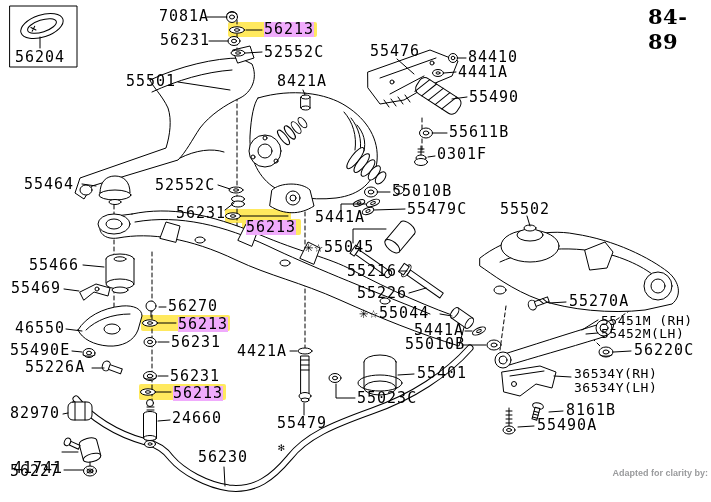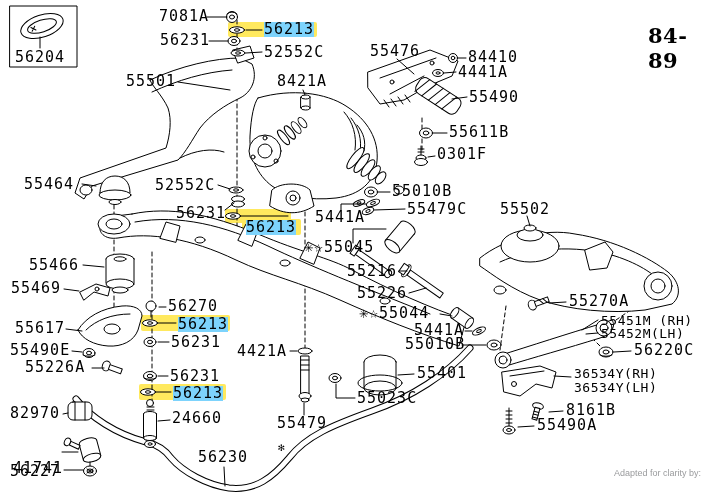--- a/index.html
+++ b/index.html
@@ -6,29 +6,29 @@
   html,body { background:#fff; }
   #page {
     position:relative; width:711px; height:502px; background:#ffffff;
     font-family:"DejaVu Sans Mono","DejaVu Sans",monospace; overflow:hidden;
   }
   #art { position:absolute; left:0; top:0; }
   .pl {
     position:absolute; font-size:15px; letter-spacing:1px; color:#000;
     white-space:nowrap; line-height:15px;
   }
-  .pl.hl { background:#7dd3fc; }
+  .pl.hl { background:#f0abfc; }
   .pl.sm { font-size:13px; letter-spacing:0.5px; }
   .page-num {
     position:absolute; left:648px; top:4px; font-family:"DejaVu Serif",serif;
-    font-weight:bold; font-size:21px; color:#000; letter-spacing:0.5px;margin-top:19px;
+    font-weight:bold; font-size:21px; color:#000; letter-spacing:0.5px;
   }
   .credit {
-    position:absolute; right:10px; top:468px; font-family:"Liberation Sans",sans-serif;
-    font-size:9px; color:#9a9b9d; font-weight:normal;
+    position:absolute; right:3px; top:468px; font-family:"Liberation Sans",sans-serif;
+    font-size:9px; color:#9a9b9d; font-weight:bold;
   }
   .brand {
     position:absolute; right:6px; top:478px; font-family:"Liberation Sans",sans-serif;
     font-size:17px; color:#8f9193; font-weight:bold; letter-spacing:0.4px;
   }
 </style>
 </head>
 <body>
 
 <div id="page">
@@ -473,21 +473,21 @@
   <div class="pl hl" style="left:246px;top:220px">56213</div>
   <div class="pl" style="left:315px;top:210px">5441A</div>
   <div class="pl" style="left:304px;top:240px">✳☆55045</div>
   <div class="pl" style="left:347px;top:264px">55216</div>
   <div class="pl" style="left:357px;top:286px">55226</div>
   <div class="pl" style="left:359px;top:306px">✳☆55044</div>
   <div class="pl" style="left:414px;top:323px">5441A</div>
   <div class="pl" style="left:405px;top:337px">55010B</div>
   <div class="pl" style="left:29px;top:258px">55466</div>
   <div class="pl" style="left:11px;top:281px">55469</div>
-  <div class="pl" style="left:15px;top:321px">55617</div>
+  <div class="pl" style="left:15px;top:321px">46550</div>
   <div class="pl" style="left:10px;top:343px">55490E</div>
   <div class="pl" style="left:25px;top:360px">55226A</div>
   <div class="pl" style="left:168px;top:299px">56270</div>
   <div class="pl hl" style="left:178px;top:317px">56213</div>
   <div class="pl" style="left:171px;top:335px">56231</div>
   <div class="pl" style="left:170px;top:369px">56231</div>
   <div class="pl hl" style="left:173px;top:386px">56213</div>
   <div class="pl" style="left:10px;top:406px">82970</div>
   <div class="pl" style="left:172px;top:411px">24660</div>
   <div class="pl" style="left:10px;top:464px">56227</div>

